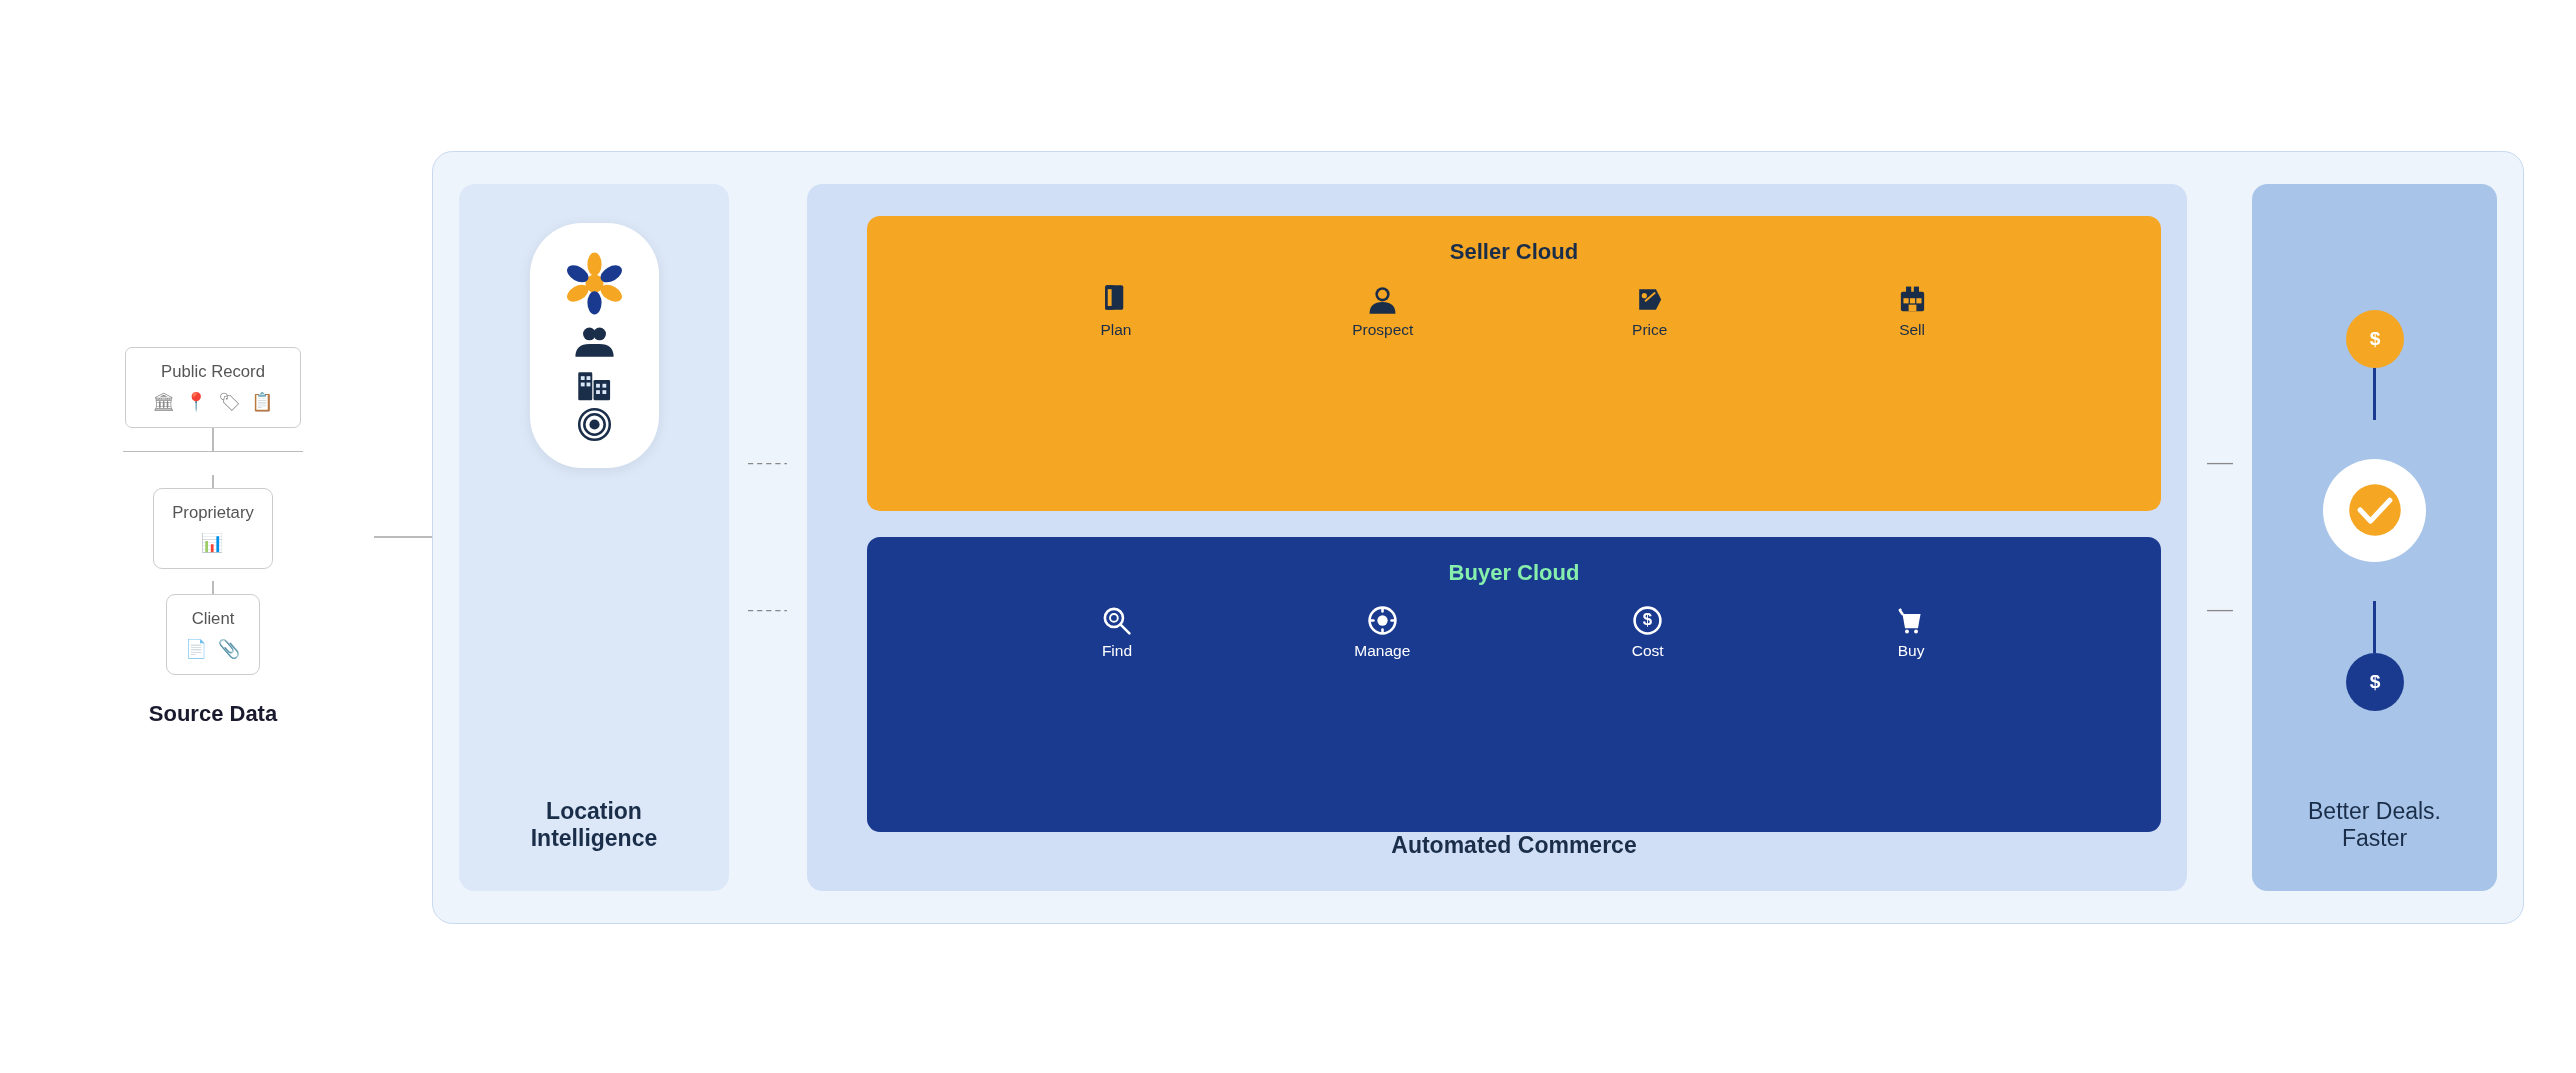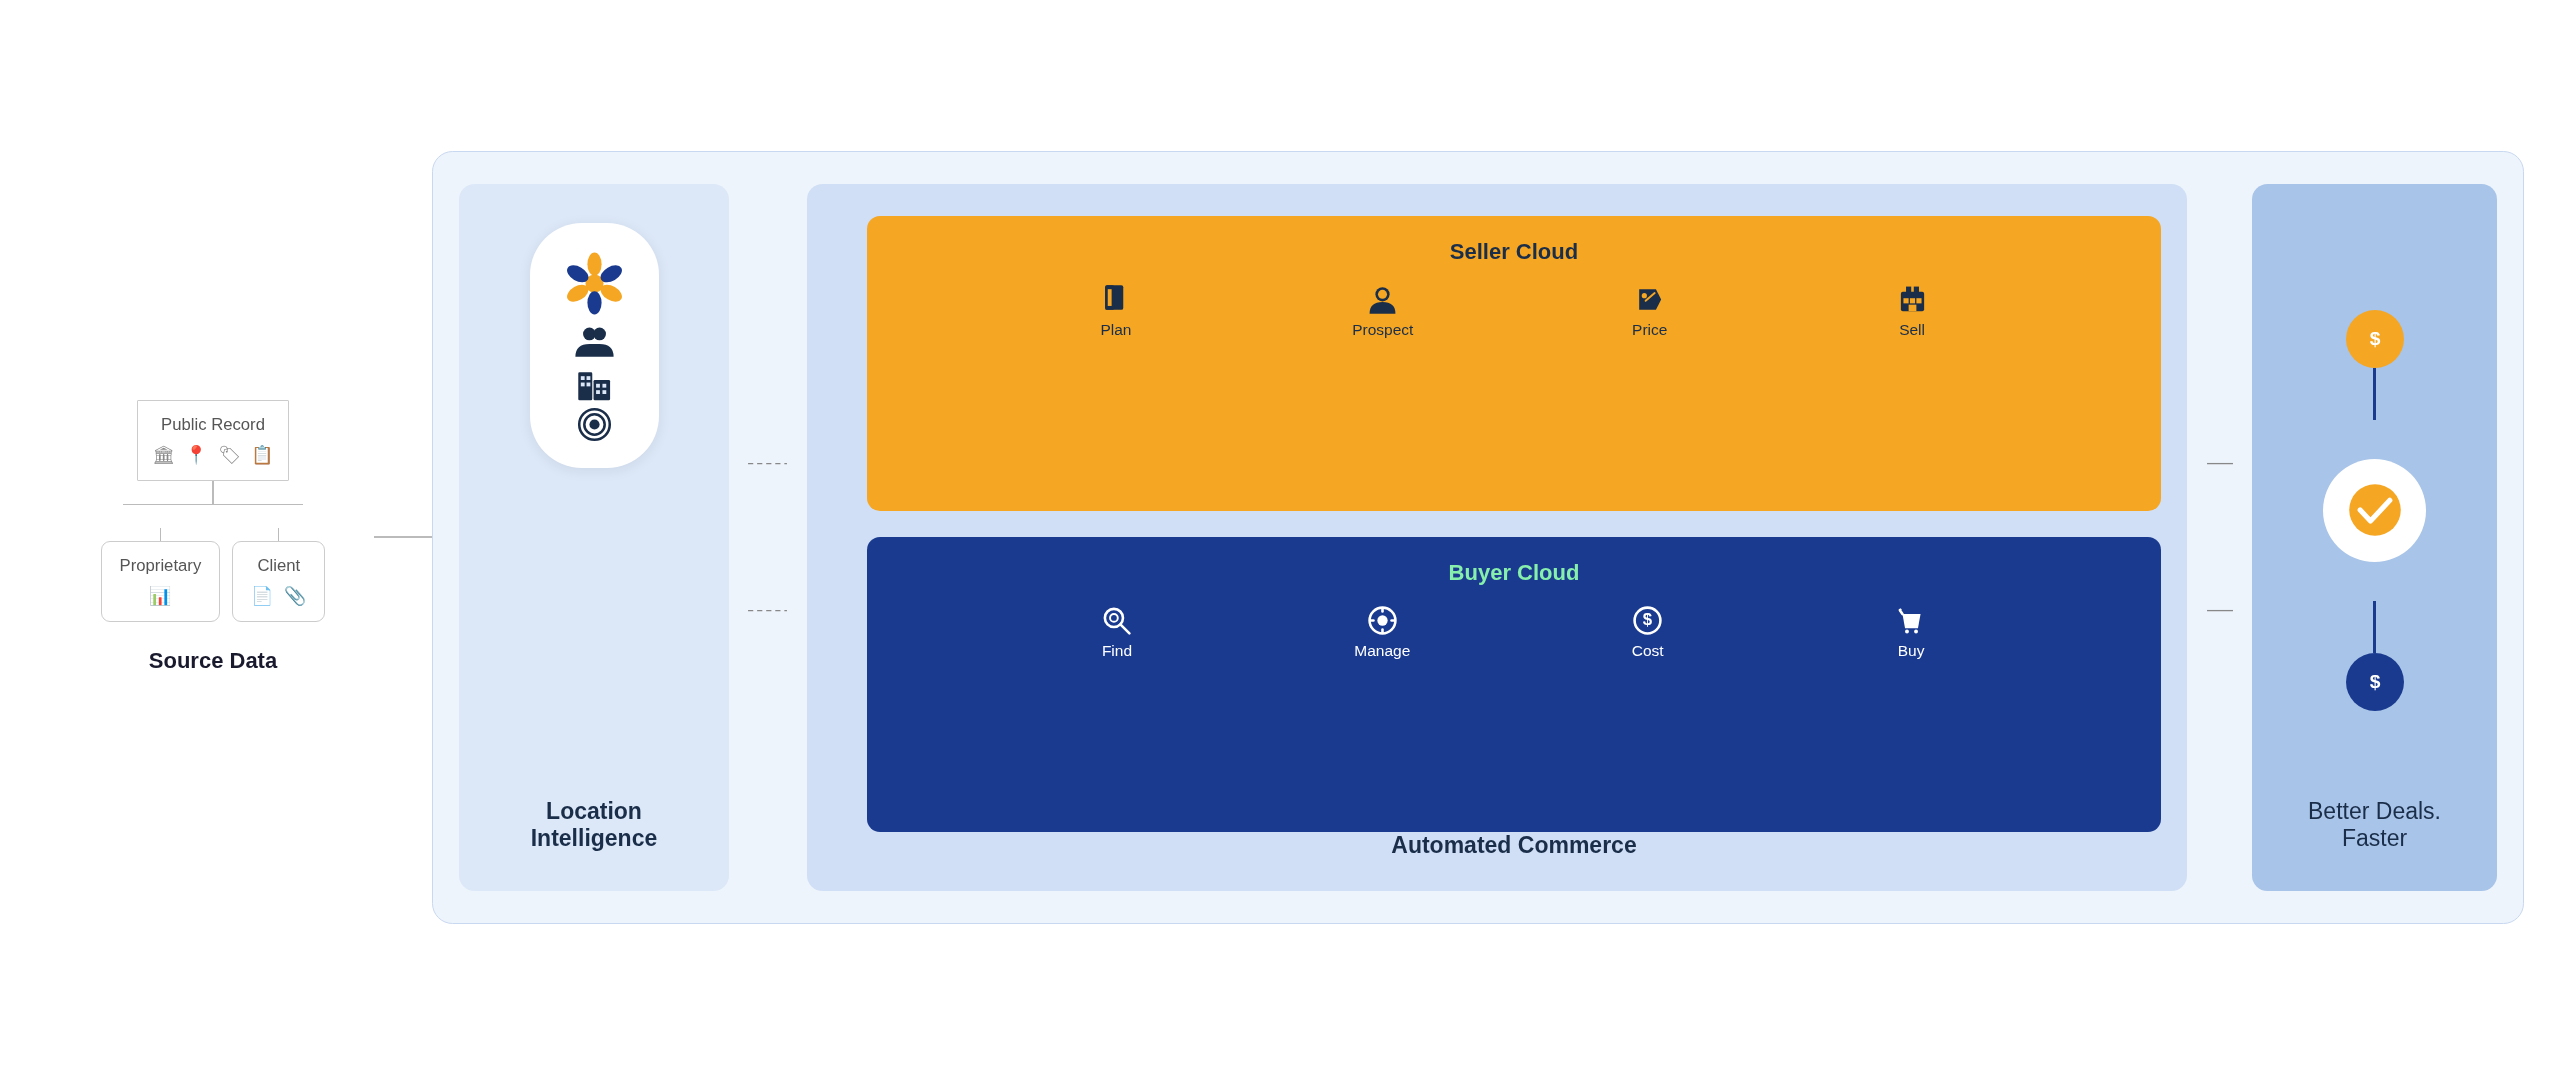--- a/index.html
+++ b/index.html
@@ -258,33 +258,34 @@
       flex-shrink: 0;
     }
 
     .tree-container {
       position: relative;
       width: 309px;
     }
 
     .tree-top-box {
       border: 1.3px solid #ccc;
-      border-radius: 1px;
+      border-radius: 7px;
       background: #fff;
       padding: 14px 16px;
       text-align: center;
-      width: 152px;
+      width: 176px;
       margin: 0 auto;
     }
 
     .tree-bottom-row {
       display: flex;
       gap: 12px;
       margin-top: 23px;
       justify-content: center;
+      flex-direction: column;
     }
 
     .tree-bottom-box {
       border: 1.3px solid #ccc;
       border-radius: 9px;
       background: #fff;
       padding: 14px 18px;
       text-align: center;
       min-width: 84px;
     }

